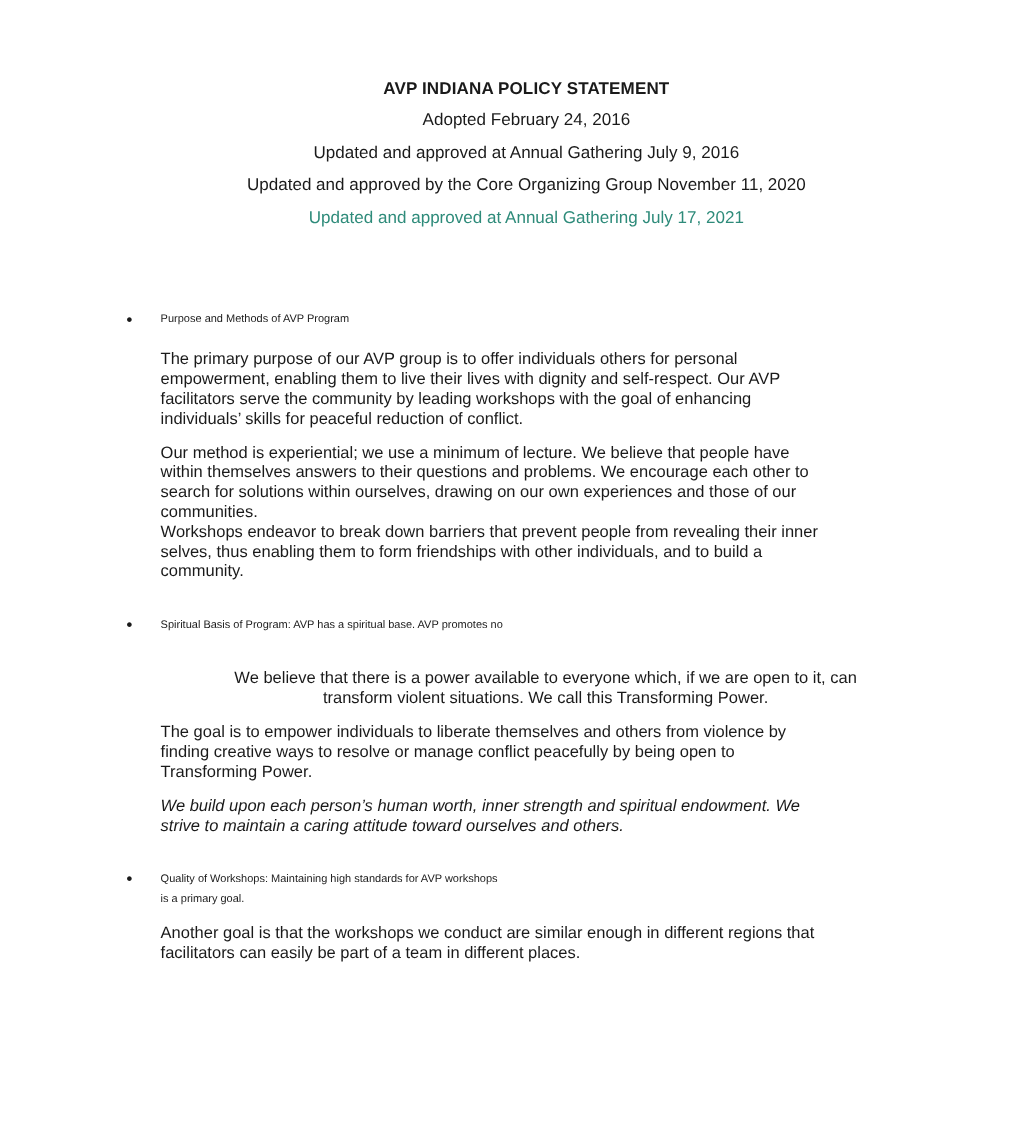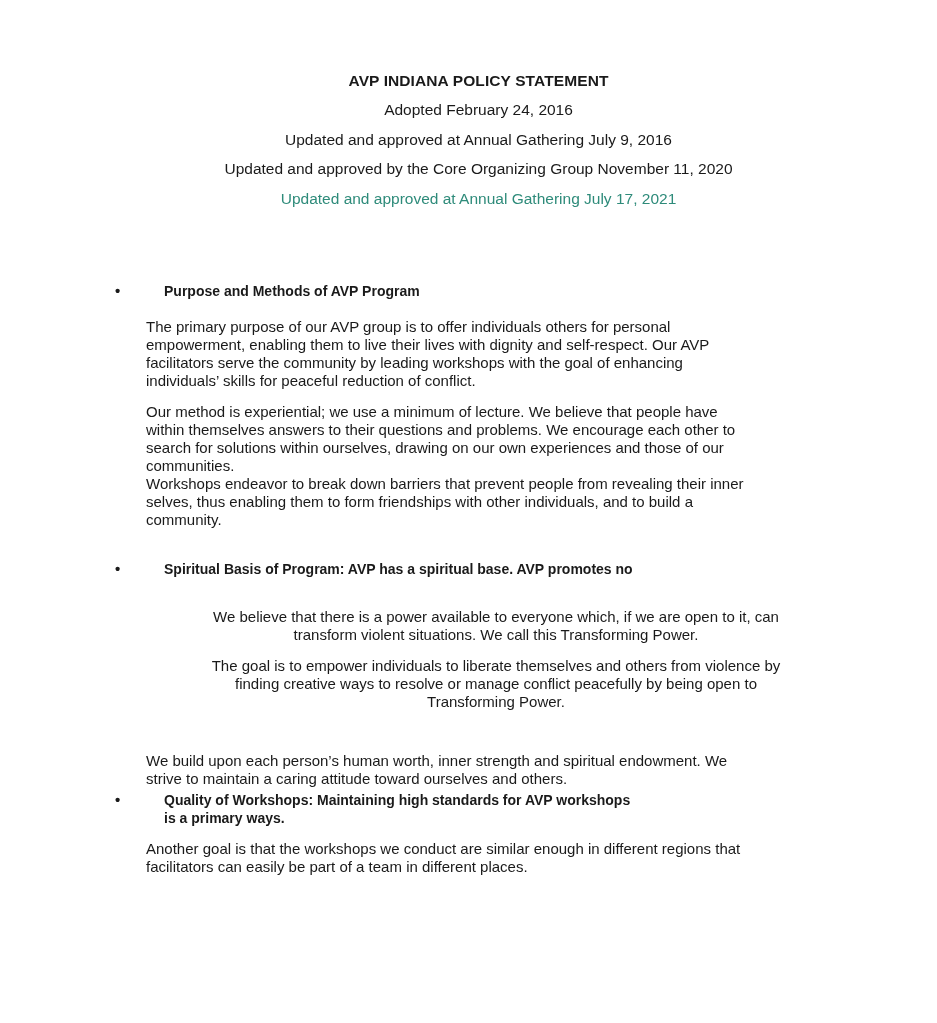--- a/index.html
+++ b/index.html
@@ -51,24 +51,24 @@
     }
     .bullet {
       position: absolute;
       left: 115px;
       font-size: 15px;
       line-height: 18px;
       font-weight: bold;
     }
     .heading {
       position: absolute;
-      left: 164px;
+      left: 146px;
       width: 600px;
-      font-weight: bold;
-      font-size: 14px;
+      font-weight: normal;
+      font-size: 10px;
       line-height: 18px;
     }
     .para {
       position: absolute;
       left: 146px;
       width: 700px;
       font-size: 15px;
       line-height: 18px;
       margin: 0;
     }
@@ -110,36 +110,36 @@
 
   <div class="section">
     <span class="bullet" style="top:560px;">•</span>
     <div class="heading" style="top:560px;">
       <div>Spiritual Basis of Program: AVP has a spiritual base. AVP promotes no</div>
     </div>
     <div class="para" style="top:608px;text-align:center;">
       <div>We believe that there is a power available to everyone which, if we are open to it, can</div>
       <div>transform violent situations. We call this Transforming Power.</div>
     </div>
-    <div class="para" style="top:657px;text-align:center;">
+    <div class="para" style="top:657px;">
       <div>The goal is to empower individuals to liberate themselves and others from violence by</div>
       <div>finding creative ways to resolve or manage conflict peacefully by being open to</div>
       <div>Transforming Power.</div>
     </div>
-    <div class="para" style="top:752px;">
+    <div class="para" style="top:724px;font-style:italic;">
       <div>We build upon each person’s human worth, inner strength and spiritual endowment. We</div>
       <div>strive to maintain a caring attitude toward ourselves and others.</div>
     </div>
   </div>
 
   <div class="section">
     <span class="bullet" style="top:791px;">•</span>
     <div class="heading" style="top:791px;">
       <div>Quality of Workshops: Maintaining high standards for AVP workshops</div>
-      <div>is a primary ways.</div>
+      <div>is a primary goal.</div>
     </div>
     <div class="para" style="top:840px;">
       <div>Another goal is that the workshops we conduct are similar enough in different regions that</div>
       <div>facilitators can easily be part of a team in different places.</div>
     </div>
   </div>
 
 </div>
 
 </body></html>

